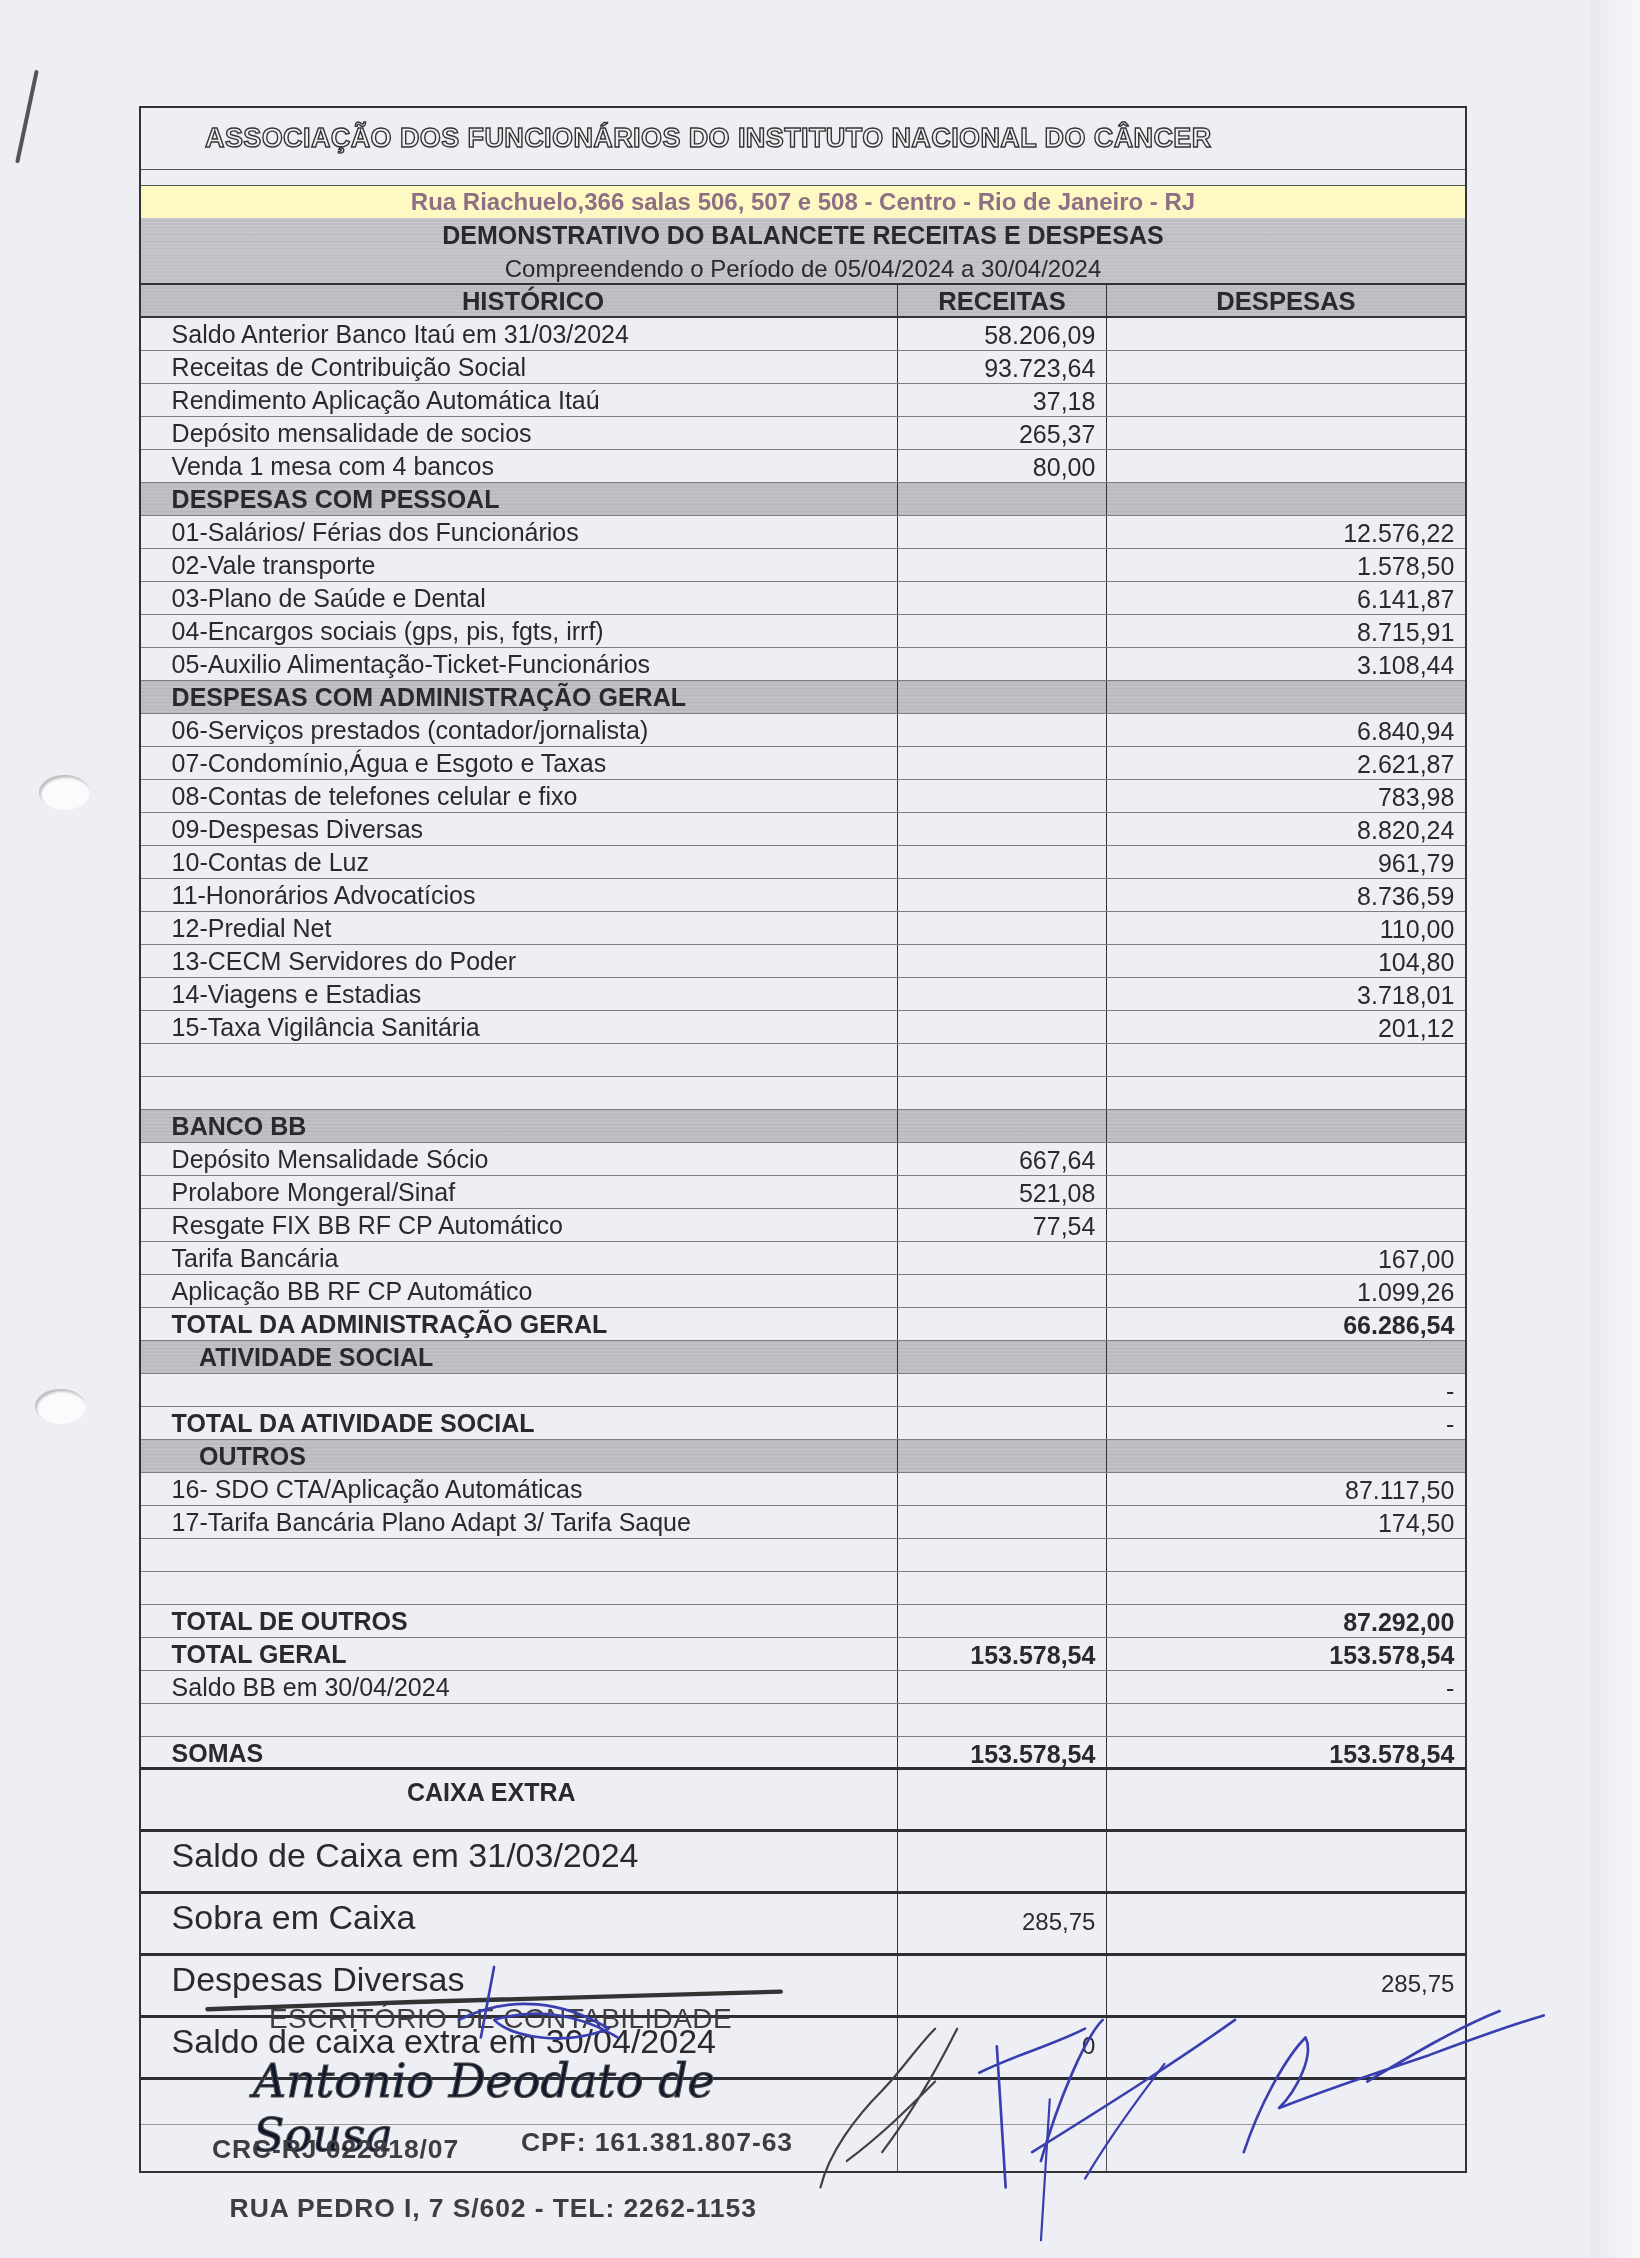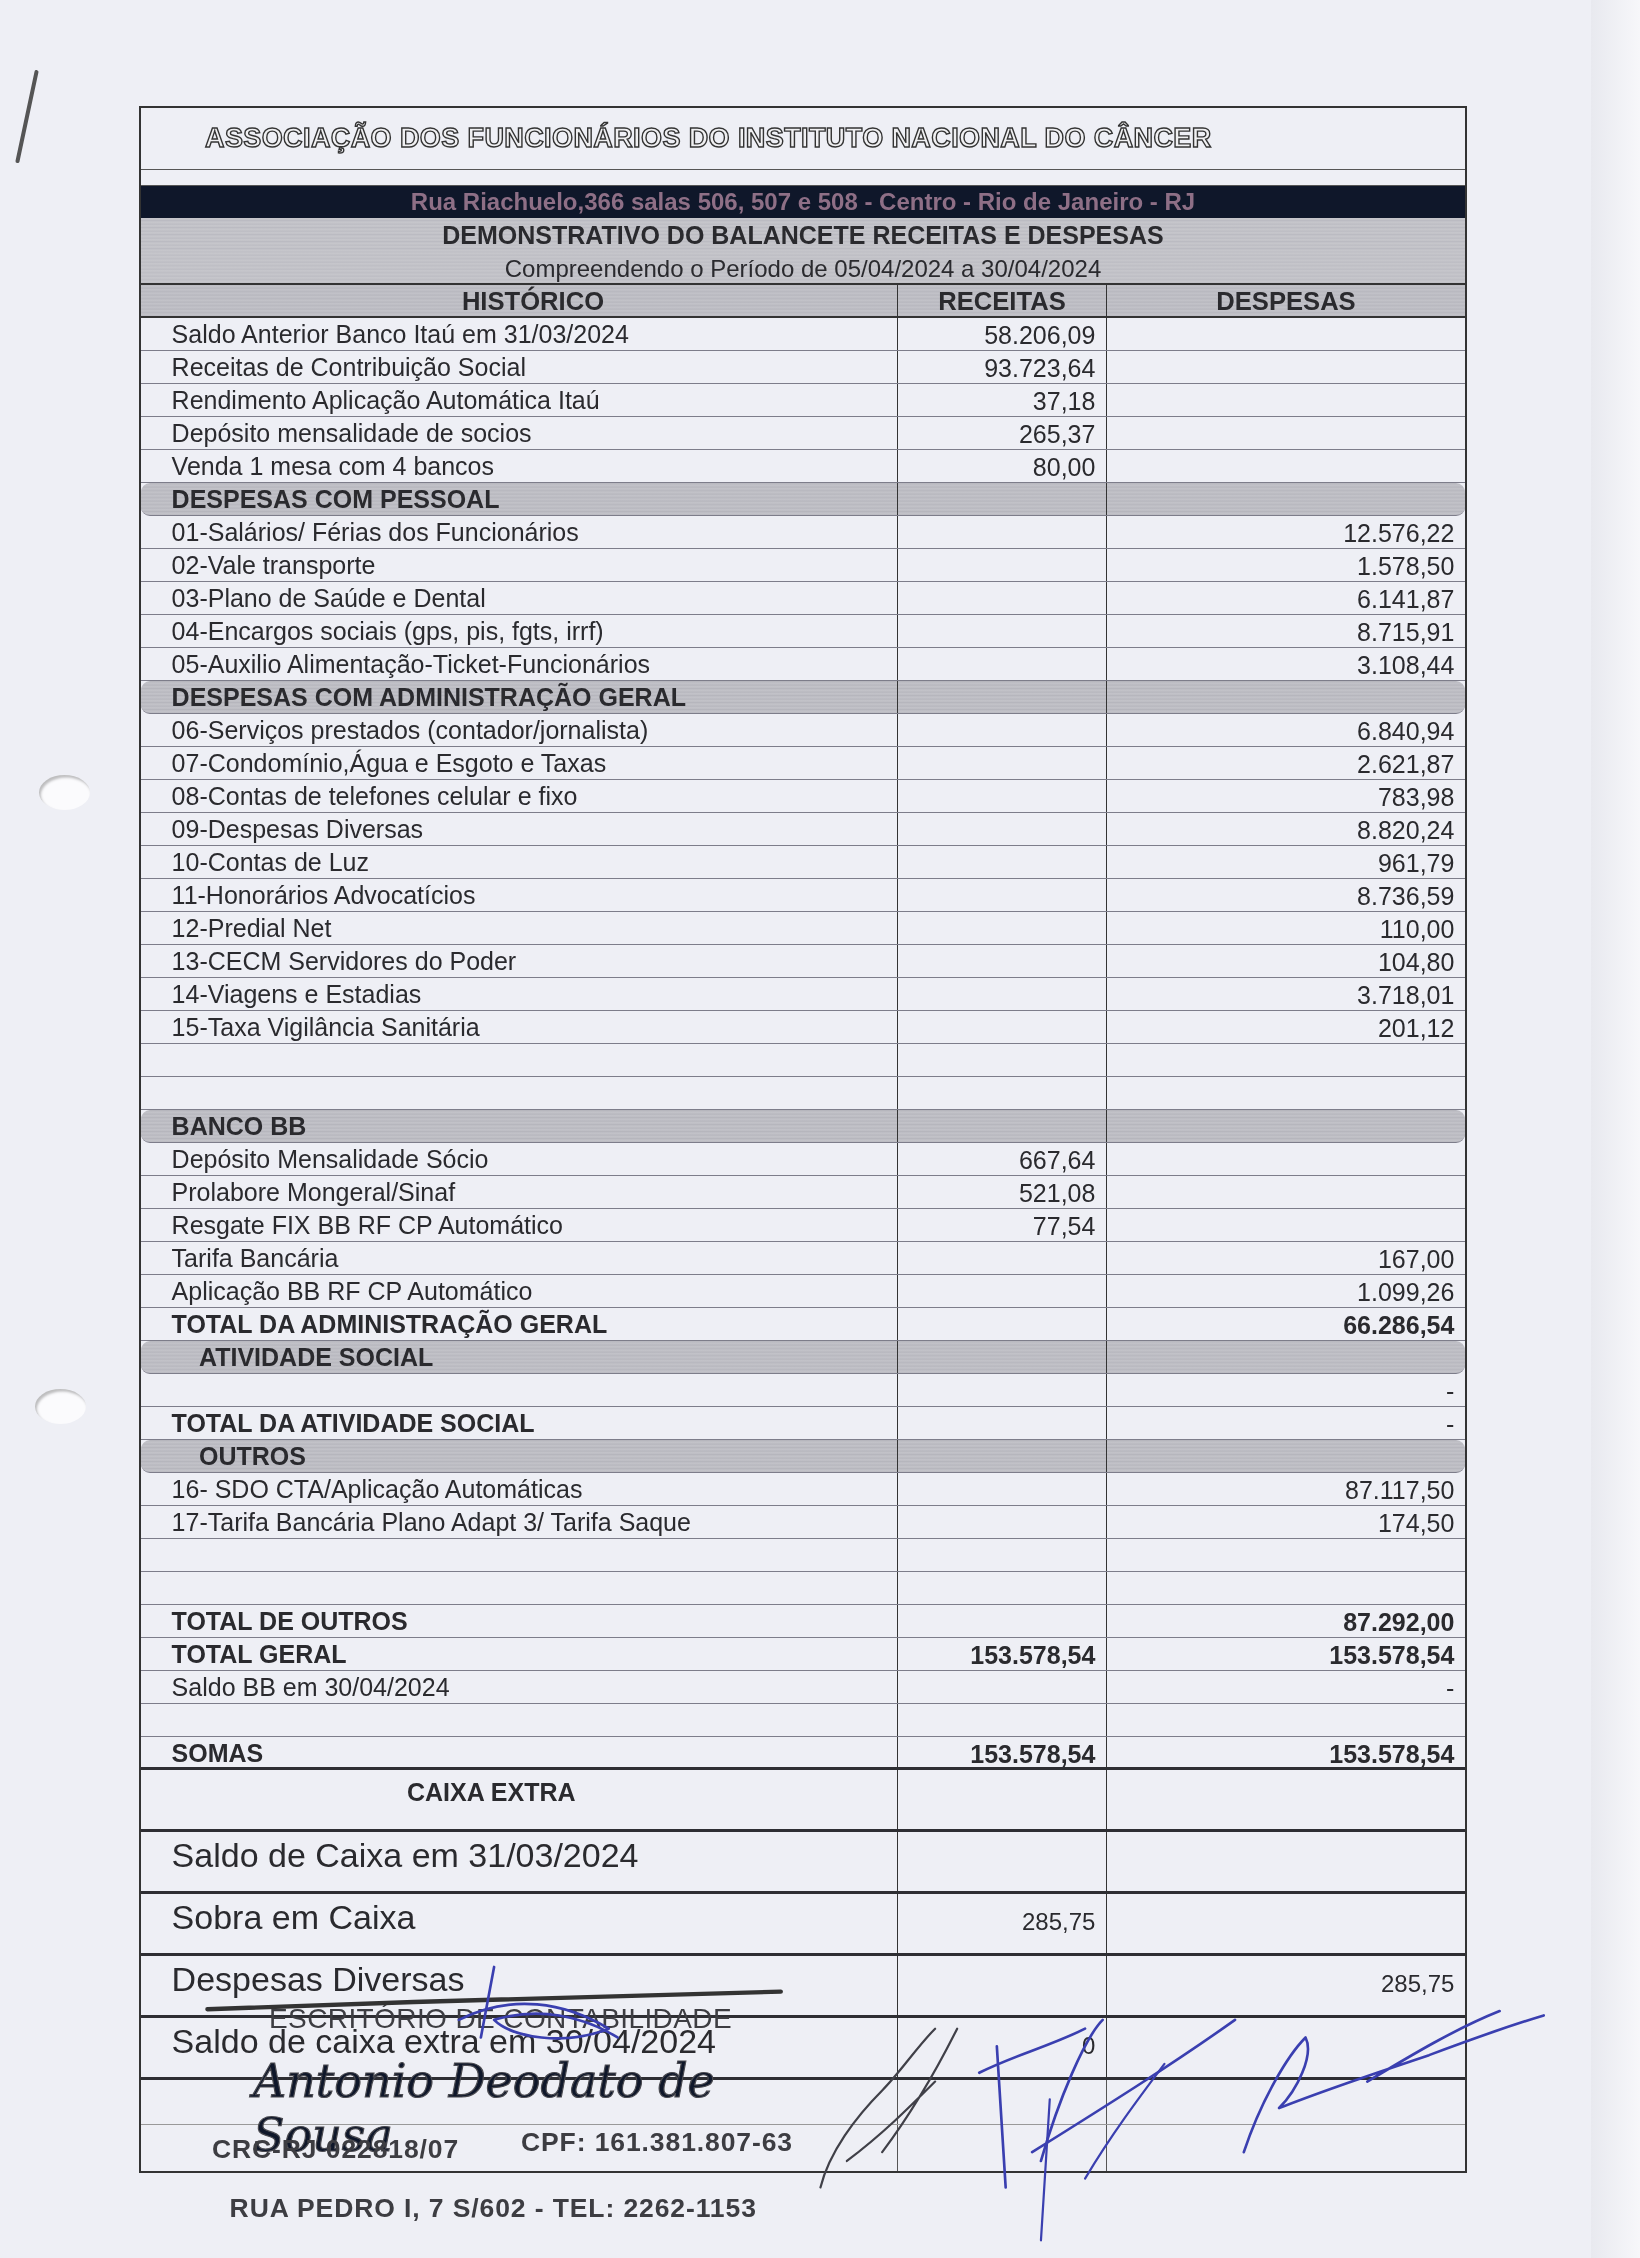--- a/index.html
+++ b/index.html
@@ -26,40 +26,40 @@
     position: absolute; left: 139px; top: 106px; width: 1328px;
     border: 2.6px solid #333;
     box-sizing: border-box;
   }
   .row {
     position: relative; display: flex; height: 33px;
     border-bottom: 1.8px solid #7d7d8a;
     box-sizing: border-box;
     padding-left: 28px;
   }
-  .row.shaded { background: repeating-linear-gradient(0deg,#b9b9c0 0px,#c3c3c9 1.8px,#b6b6bd 3.5px); border-radius: 9px; }
+  .row.shaded { background: repeating-linear-gradient(0deg,#b9b9c0 0px,#c3c3c9 1.8px,#b6b6bd 3.5px); }
   .row .c1 { width: 729px; border-right: 1.8px solid #333; padding-left: 2.6px; box-sizing: border-box; font-size: 25px; line-height: 32px; white-space: nowrap; overflow: hidden; }
   .row .c2 { width: 209px; border-right: 1.8px solid #333; padding-right: 10.6px; box-sizing: border-box; text-align: right; font-size: 25px; line-height: 34px; }
   .row .c3 { flex: 1; padding-right: 10.6px; box-sizing: border-box; text-align: right; font-size: 25px; line-height: 35px; }
   .bold { font-weight: bold; }
   .indent { padding-left: 30px !important; }
   .title-row {
     height: 62px; display: flex; align-items: center; padding-left: 64px;
     border-bottom: 1.8px solid #555; box-sizing: border-box; text-align: right;
   }
   .title-text {
     font-size: 27px; font-weight: bold; letter-spacing: 0.4px;
     color: #f0f0f2;
     -webkit-text-stroke: 1.4px #333;
   }
   .blank-row { height: 16px; border-bottom: 1.8px solid #555; box-sizing: border-box; }
   .address-row {
     height: 32px; text-align: center; font-size: 24px; font-weight: bold;
     color: #8e6f86; line-height: 32px;
-    background: #0f172a;
+    background: #fef9c3;
   }
   .demo-row {
     height: 34px; text-align: center; font-size: 25px; font-weight: bold;
     line-height: 34px; background: repeating-linear-gradient(0deg,#bfbfc5 0px,#c7c7cc 1.8px,#bbbbc2 3.5px);
   }
   .period-row {
     height: 33px; text-align: center; font-size: 24px; line-height: 34px;
     background: repeating-linear-gradient(0deg,#bfbfc5 0px,#c7c7cc 1.8px,#bbbbc2 3.5px);
     border-bottom: 2.6px solid #333; box-sizing: border-box;
   }

